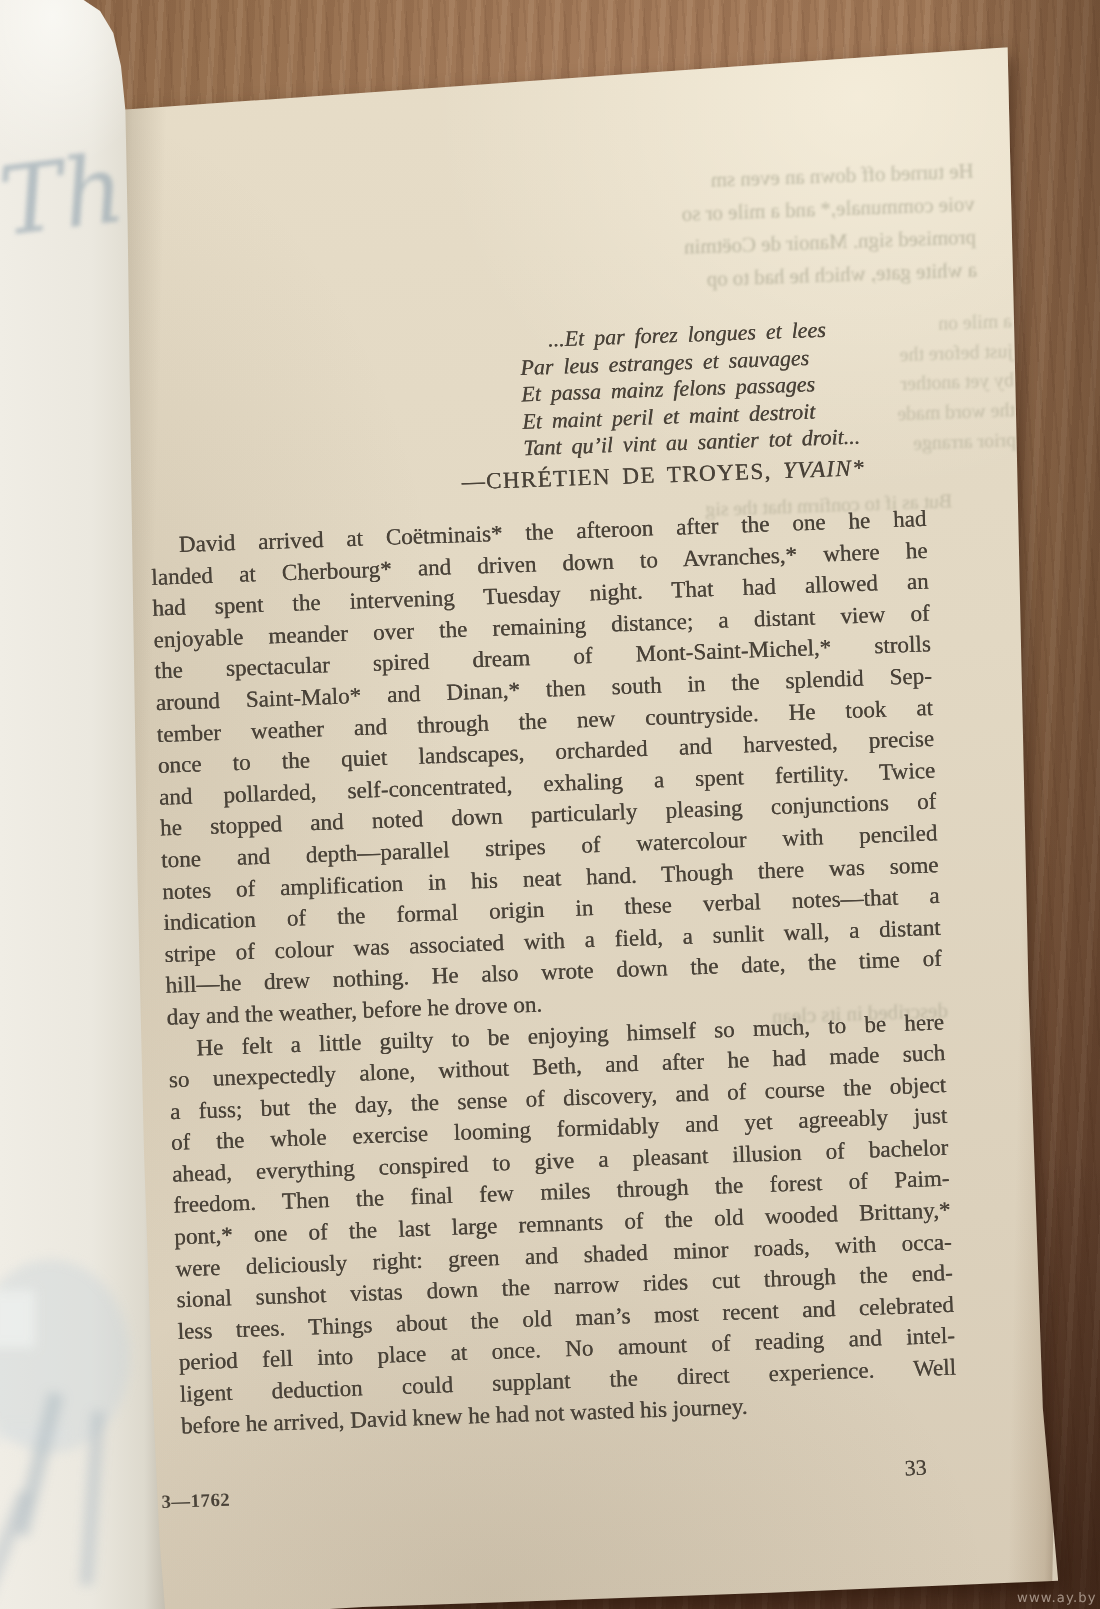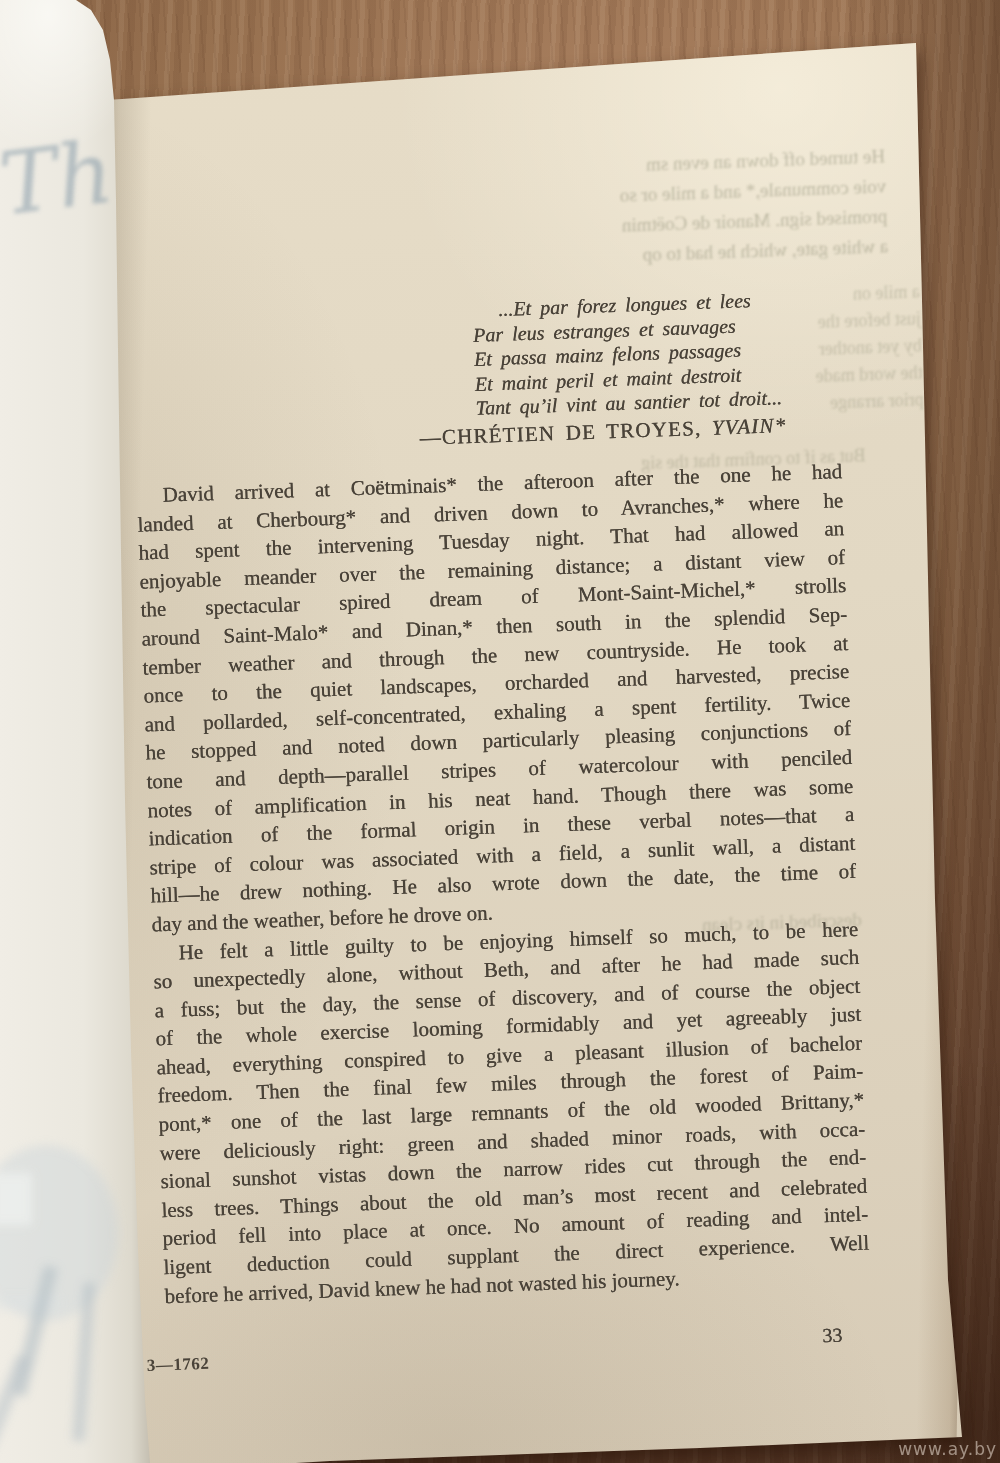--- a/index.html
+++ b/index.html
@@ -78,21 +78,21 @@
     background:
       radial-gradient(80% 12% at 30% 1%, rgba(255,255,252,0.65), rgba(0,0,0,0) 80%),
       linear-gradient(to right, #f0ede5 0%, #ebe8df 52%, #ddd9cd 82%, #c2bcae 95%, #a9a295 100%);}
   .th-ghost{position:absolute;left:0px;top:128px;z-index:1;
     font-family:"DejaVu Serif","Liberation Serif",serif;font-style:italic;
     font-size:86px;color:rgba(126,147,164,0.5);filter:blur(2px);transform:rotate(-7deg);}
   .chair-art{position:absolute;left:-12px;top:1115px;filter:blur(5px);opacity:0.7;}
 
   
   .watermark{position:absolute;right:3px;bottom:4px;z-index:9;
-    font-family:"DejaVu Sans","Liberation Sans",sans-serif;font-size:17px;
+    font-family:"DejaVu Sans","Liberation Sans",sans-serif;font-size:12px;
     letter-spacing:1px;color:rgba(226,214,201,0.6);}
 </style>
 </head>
 <body>
 
 <div class="scene">
 
   <div class="wood"></div>
 
   <div class="page-wrap">

